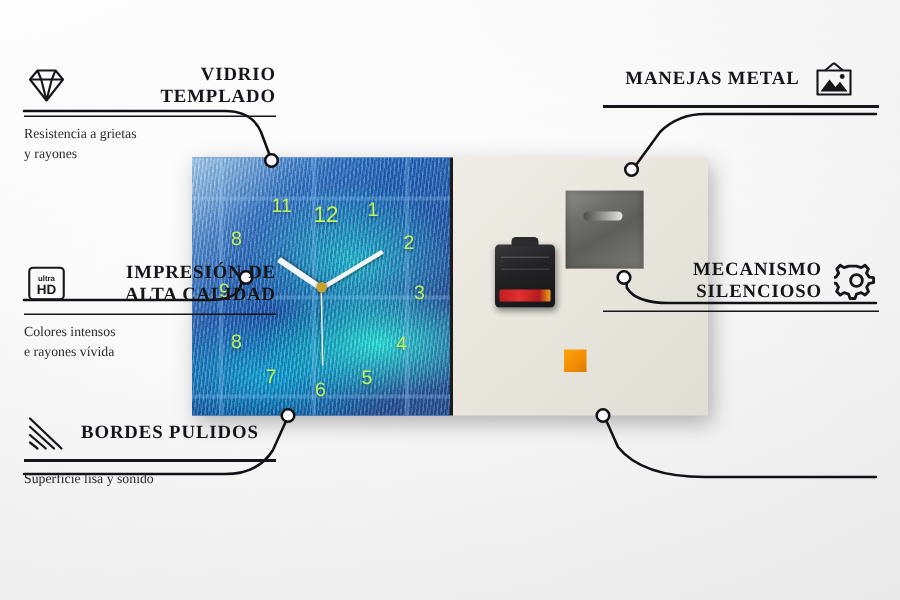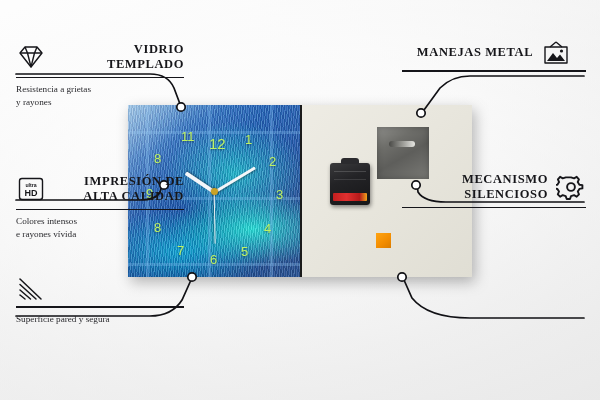--- a/index.html
+++ b/index.html
@@ -309,23 +309,25 @@
   <div class="callout left" id="co-bordes">
     <div class="head">
       <svg class="icon" width="30" height="26" viewBox="0 0 30 26">
         <g stroke="#16161a" stroke-width="1.5" stroke-linecap="round">
           <line x1="4" y1="3" x2="25" y2="23"></line>
           <line x1="4" y1="8.5" x2="20" y2="23"></line>
           <line x1="4" y1="14" x2="14.5" y2="23"></line>
           <line x1="4" y1="19" x2="9" y2="23"></line>
         </g>
       </svg>
-    </div>
-    <div class="rule"></div>
-    <div class="desc">Superficie pared y segura</div>
+      <div class="title">BORDES
+PULIDOS</div>
+    </div>
+    <div class="rule"></div>
+    <div class="desc">Superficie lisa y sonido</div>
   </div>
 
   <div class="callout right" id="co-manejas">
     <div class="head">
       <div class="title">MANEJAS
 METAL</div>
       <svg class="icon" width="30" height="26" viewBox="0 0 30 26">
         <g fill="none" stroke="#16161a" stroke-width="1.4" stroke-linejoin="round">
           <path d="M15,2 L9,7 M15,2 L21,7"></path>
           <rect x="4" y="7" width="22" height="16"></rect>

